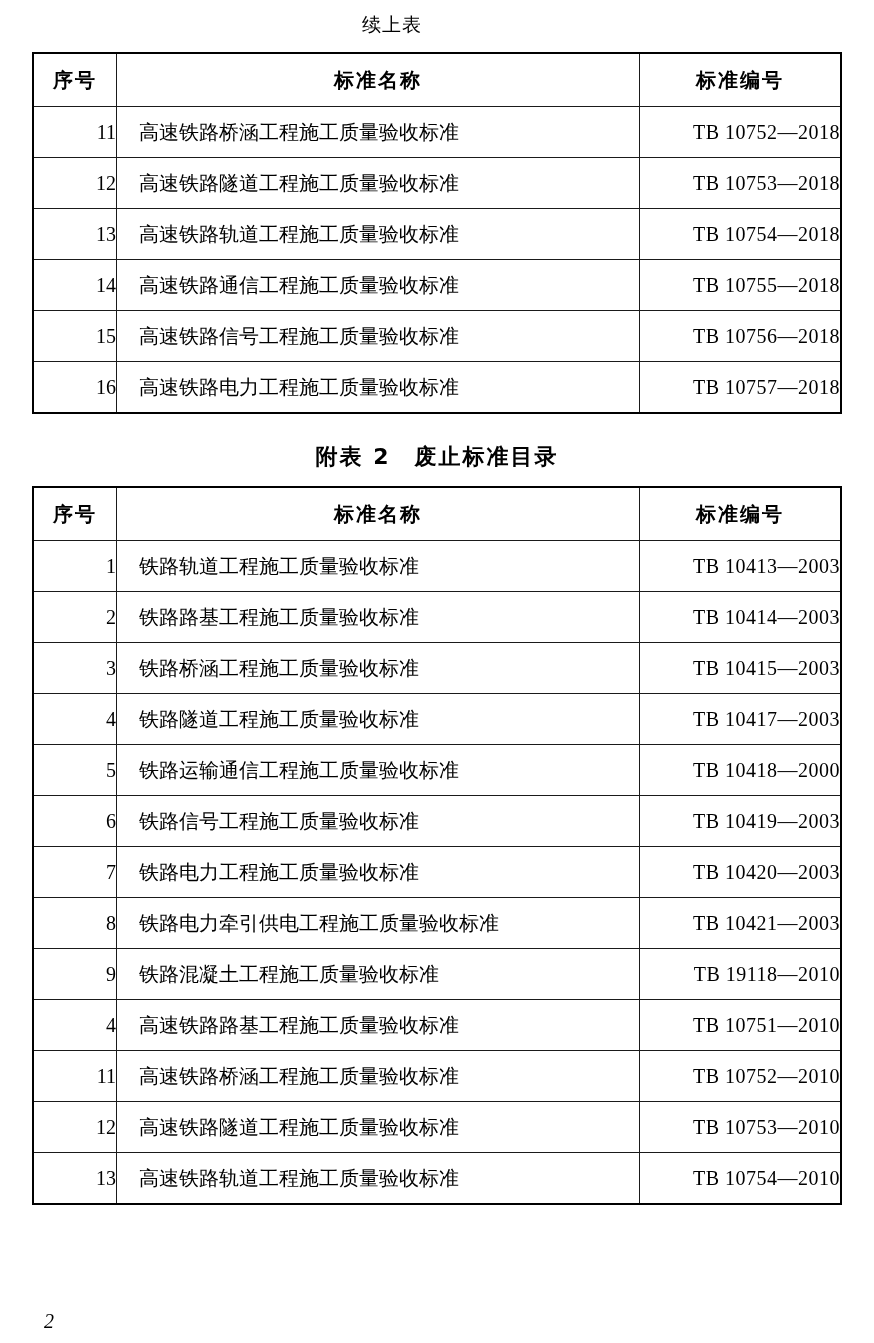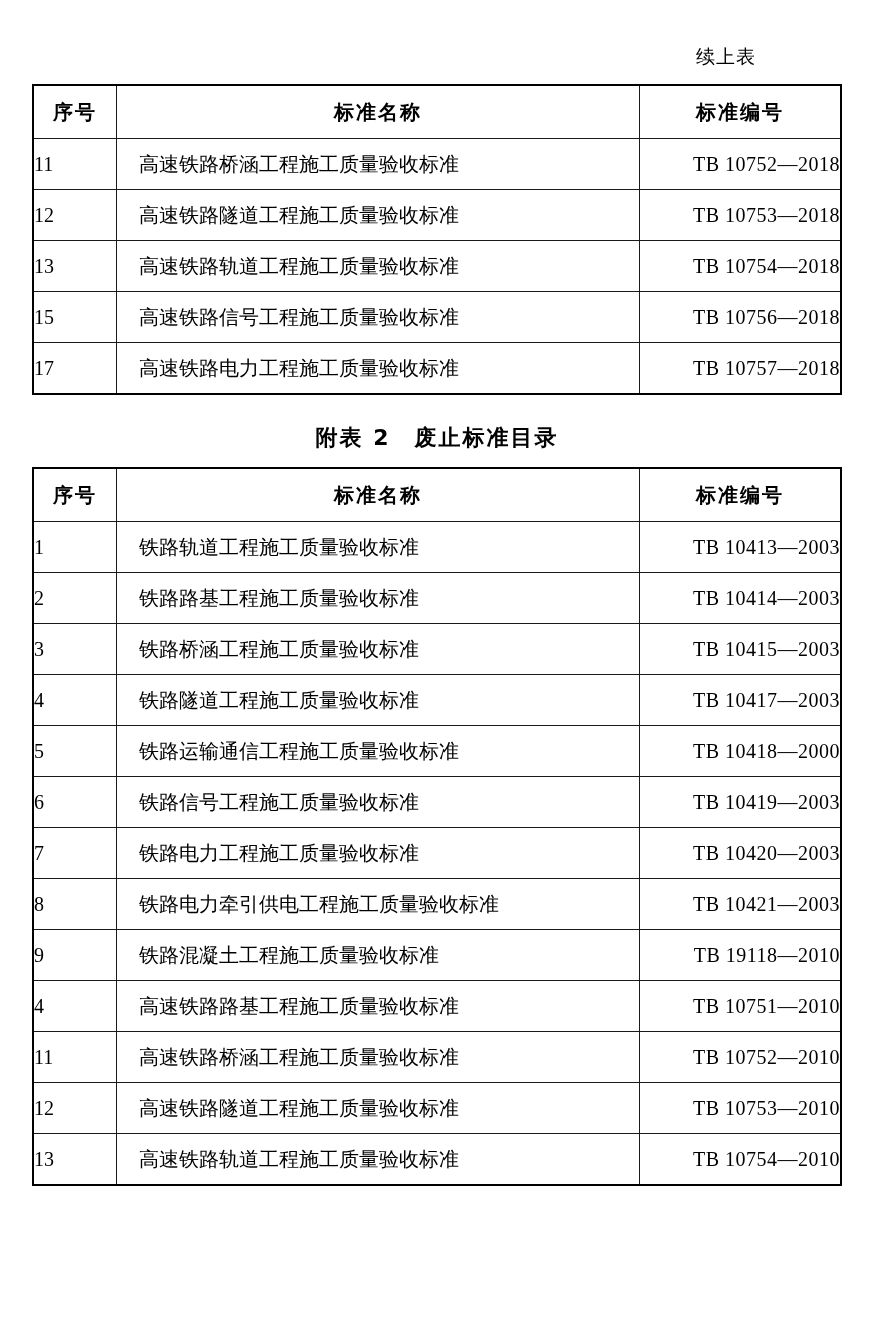--- a/index.html
+++ b/index.html
@@ -16,24 +16,24 @@
     overflow: hidden;
   }
   .page {
     position: relative;
     width: 874px;
     height: 1343px;
     box-sizing: border-box;
     padding: 0 28px;
   }
   .continued-label {
-    text-align: right;
+    text-align: center;
     font-size: 19px;
     letter-spacing: 1px;
-    margin-top: 44px;
+    margin-top: 12px;
     margin-right: 90px;
     font-family: "Liberation Serif", "DejaVu Serif", serif;
   }
   table.std-table {
     border-collapse: collapse;
     width: 804px;
     margin: 14px auto 12px auto;
     table-layout: fixed;
   }
   table.std-table td,
@@ -47,21 +47,21 @@
     vertical-align: middle;
   }
   table.std-table thead td {
     font-weight: bold;
     text-align: center;
     letter-spacing: 2px;
     height: 52px;
   }
   .col-no {
     width: 82px;
-    text-align: left;
+    text-align: right;
   }
   .col-name {
     width: 522px;
     text-align: left;
     padding-left: 22px !important;
   }
   .col-code {
     width: 200px;
     text-align: right;
     letter-spacing: 0.5px;
@@ -122,26 +122,31 @@
         <td class="col-no">12</td>
         <td class="col-name cjk">高速铁路隧道工程施工质量验收标准</td>
         <td class="col-code">TB 10753—2018</td>
       </tr>
       <tr>
         <td class="col-no">13</td>
         <td class="col-name cjk">高速铁路轨道工程施工质量验收标准</td>
         <td class="col-code">TB 10754—2018</td>
       </tr>
       <tr>
+        <td class="col-no">14</td>
+        <td class="col-name cjk">高速铁路通信工程施工质量验收标准</td>
+        <td class="col-code">TB 10755—2018</td>
+      </tr>
+      <tr>
         <td class="col-no">15</td>
         <td class="col-name cjk">高速铁路信号工程施工质量验收标准</td>
         <td class="col-code">TB 10756—2018</td>
       </tr>
       <tr>
-        <td class="col-no">17</td>
+        <td class="col-no">16</td>
         <td class="col-name cjk">高速铁路电力工程施工质量验收标准</td>
         <td class="col-code">TB 10757—2018</td>
       </tr>
     </tbody>
   </table>
 
   <div class="section-title cjk">
     <span>附表 2</span><span class="gap"></span><span>废止标准目录</span>
   </div>
 

